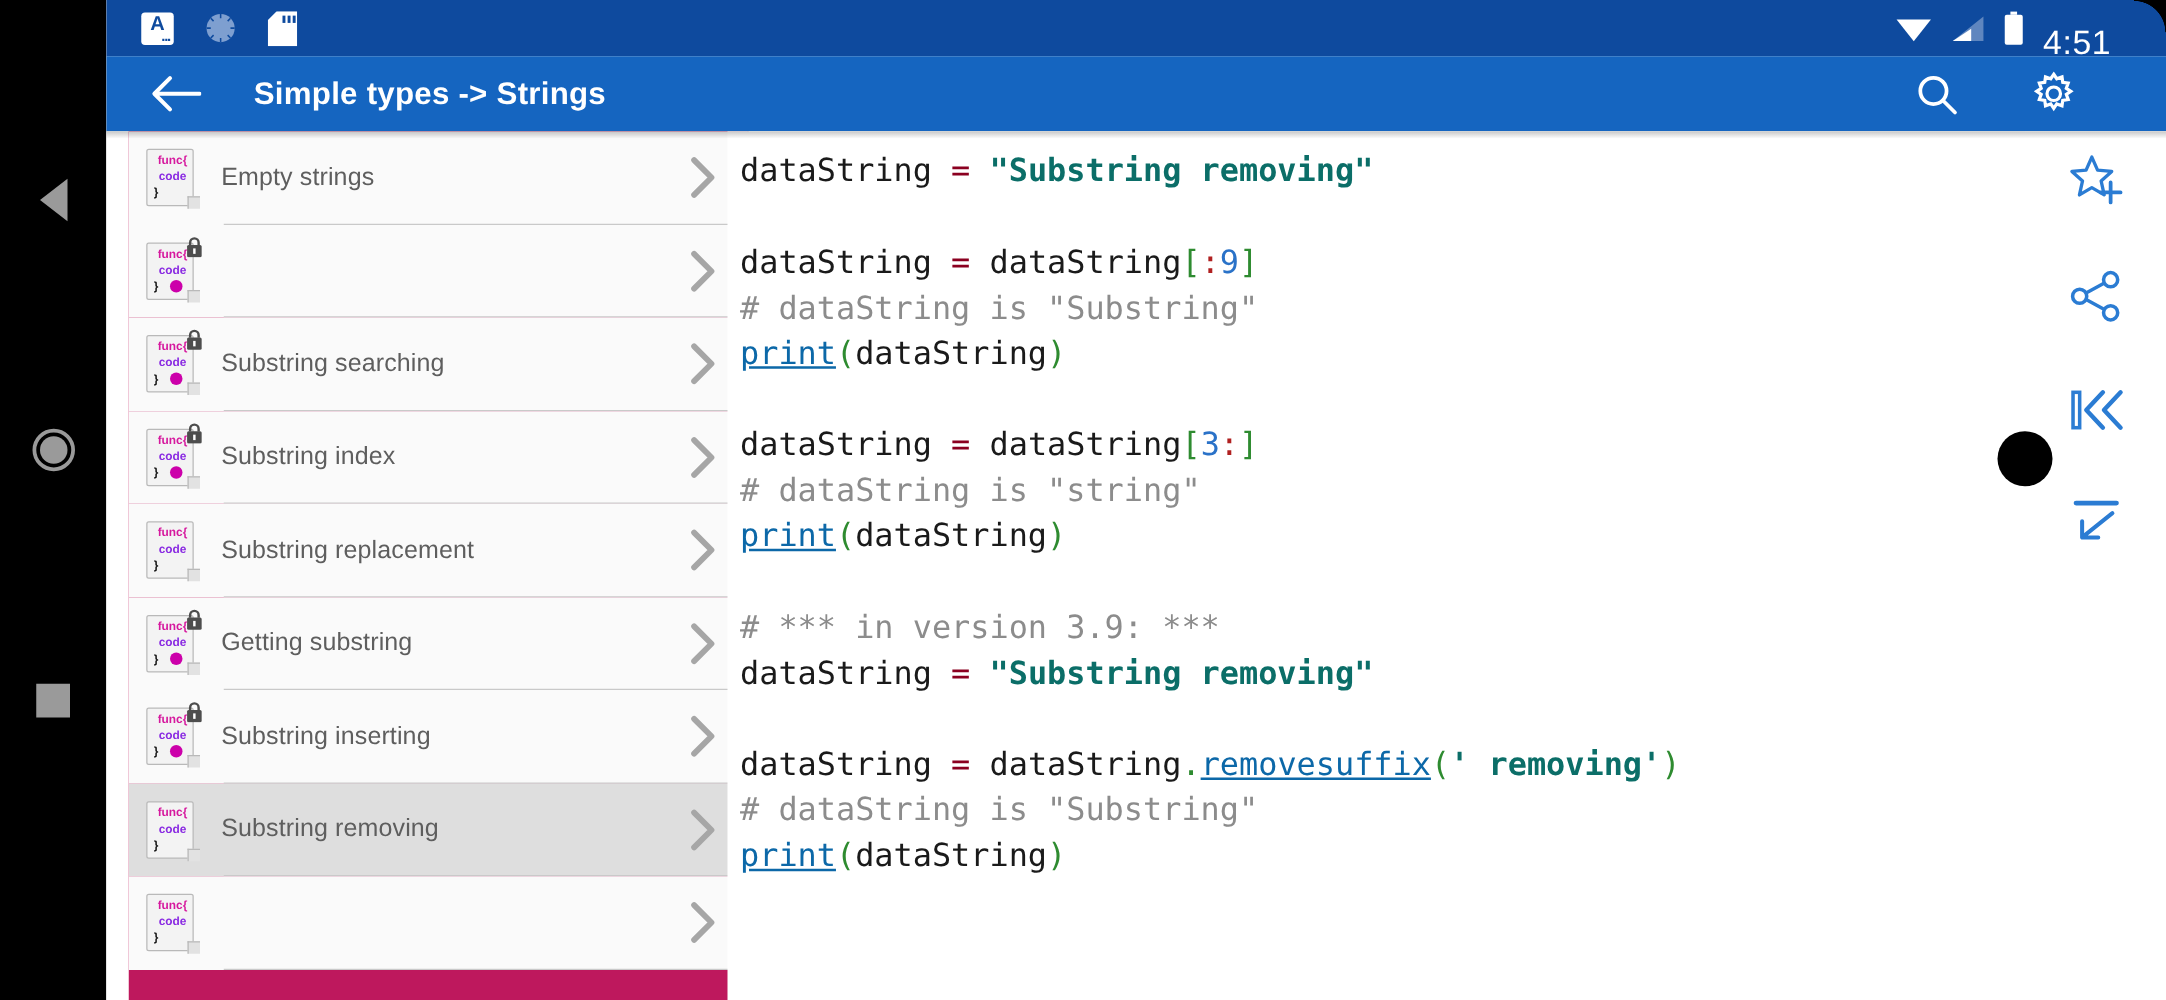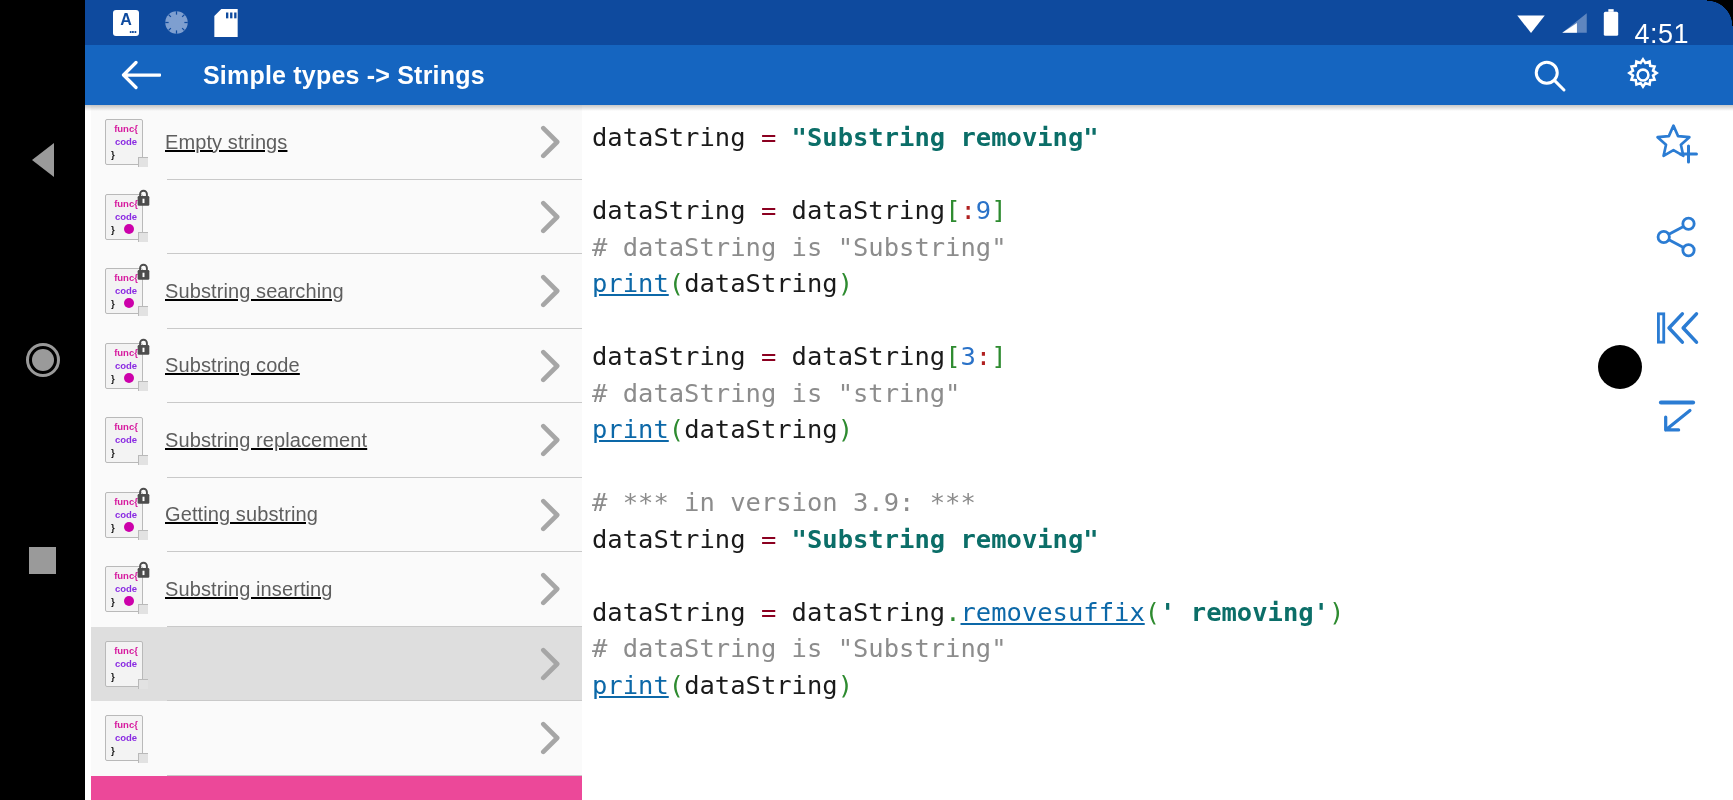--- a/index.html
+++ b/index.html
@@ -82,24 +82,23 @@
   .ab-ic { width: 36px; height: 36px; cursor: pointer; }
 
   
   .content {
     position: absolute; left: 0; top: 105px; width: 1648px; height: 695px;
     background: #fff;
   }
 
   
   .listpane {
-    position: absolute; left: 6px; top: 0; width: 496px; height: 695px;
-    background: #ec4899; overflow: hidden;
+    position: absolute; left: 18px; top: 0; width: 496px; height: 695px;
+    background: #be185d; overflow: hidden;
     border-right: 1px solid #d8d8d8;
-    text-decoration: underline;
   }
   .row {
     position: relative; height: 74.5px; display: flex; align-items: center;
     padding-left: 14px; cursor: pointer; background: #fafafa;
   }
   .row.selected { background: #dedede; }
   .row .sep {
     position: absolute; left: 76px; right: 0; bottom: 0; height: 1px; background: #c9c9c9;
   }
   .row:last-child .sep { background: #c9c9c9; }
@@ -328,21 +327,21 @@
             <div class="t2">code</div>
             <div class="t3">}</div>
             <div class="dot"></div>
             <div class="fold"></div>
             <svg class="lock" viewBox="0 0 12 14">
               <path d="M3.2 6 V4.2 a2.8 2.8 0 0 1 5.6 0 V6" stroke="#4d4d4d" stroke-width="1.6" fill="none"></path>
               <rect x="1.2" y="5.8" width="9.6" height="8" rx="1" fill="#4d4d4d"></rect>
               <rect x="5.2" y="8" width="1.6" height="3.6" fill="#fff"></rect>
             </svg>
           </div>
-          <span class="rowlabel">Substring code</span>
+          <span class="rowlabel">Substring index</span>
           <svg class="chev" viewBox="0 0 14 22">
               <path d="M2 2 L11 11 L2 20" stroke="#a6a6a6" stroke-width="3" fill="none" stroke-linecap="round" stroke-linejoin="round"></path>
             </svg>
           <div class="sep"></div>
         </div>
 
         <div class="row">
           <div class="docicon">
             <div class="sheet"></div>
             <div class="t1">func{</div>
@@ -400,20 +399,21 @@
         </div>
 
         <div class="row selected">
           <div class="docicon">
             <div class="sheet"></div>
             <div class="t1">func{</div>
             <div class="t2">code</div>
             <div class="t3">}</div>
             <div class="fold"></div>
           </div>
+          <span class="rowlabel">Substring removing</span>
           <svg class="chev" viewBox="0 0 14 22">
               <path d="M2 2 L11 11 L2 20" stroke="#a6a6a6" stroke-width="3" fill="none" stroke-linecap="round" stroke-linejoin="round"></path>
             </svg>
           <div class="sep"></div>
         </div>
 
         <div class="row">
           <div class="docicon">
             <div class="sheet"></div>
             <div class="t1">func{</div>

